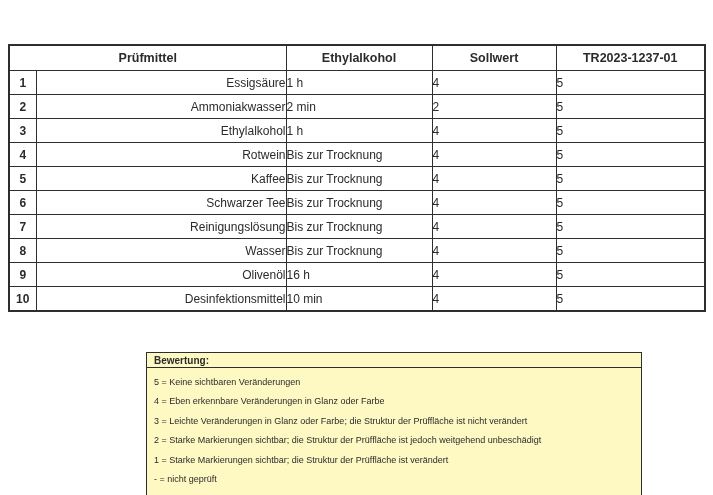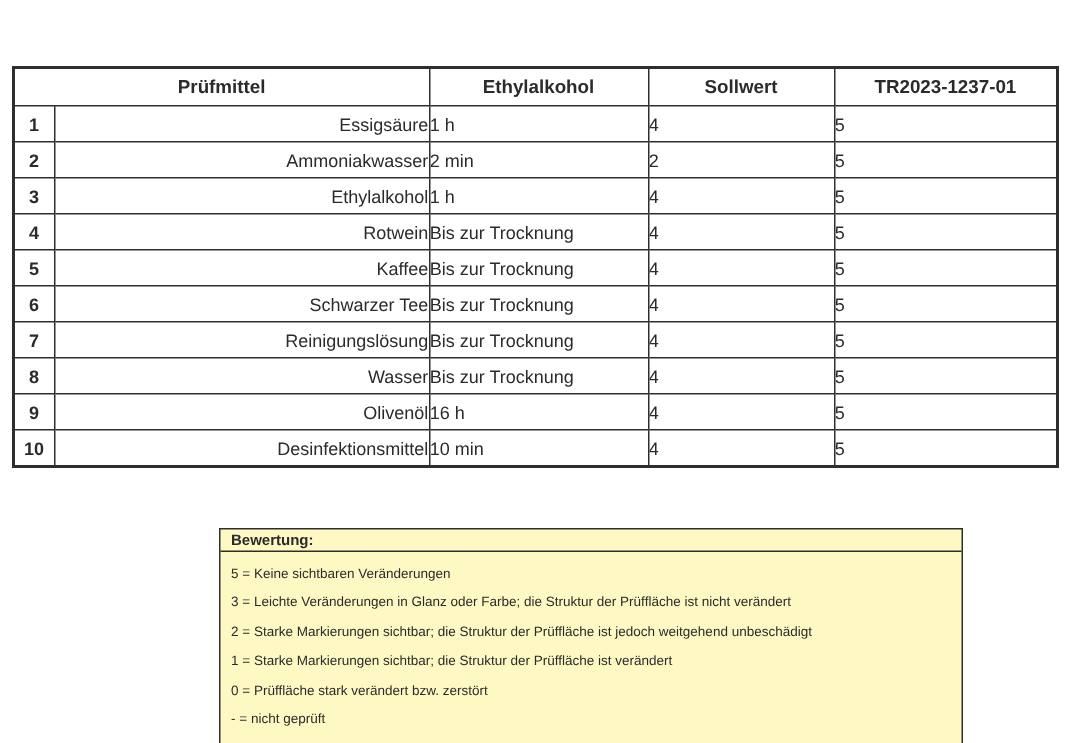--- a/index.html
+++ b/index.html
@@ -177,21 +177,21 @@
         <td class="ctr">4</td>
         <td class="ctr">5</td>
       </tr>
     </tbody>
   </table>
 
   <div class="legend">
     <div class="legend-title">Bewertung:</div>
     <div class="legend-items">
       <div class="legend-item">5 = Keine sichtbaren Veränderungen</div>
+      <div class="legend-item">4 = Eben erkennbare Veränderungen in Glanz oder Farbe</div>
       <div class="legend-item">3 = Leichte Veränderungen in Glanz oder Farbe; die Struktur der Prüffläche ist nicht verändert</div>
       <div class="legend-item">2 = Starke Markierungen sichtbar; die Struktur der Prüffläche ist jedoch weitgehend unbeschädigt</div>
       <div class="legend-item">1 = Starke Markierungen sichtbar; die Struktur der Prüffläche ist verändert</div>
-      <div class="legend-item">0 = Prüffläche stark verändert bzw. zerstört</div>
       <div class="legend-item">- = nicht geprüft</div>
     </div>
   </div>
 
 </div>
 
 </body></html>

